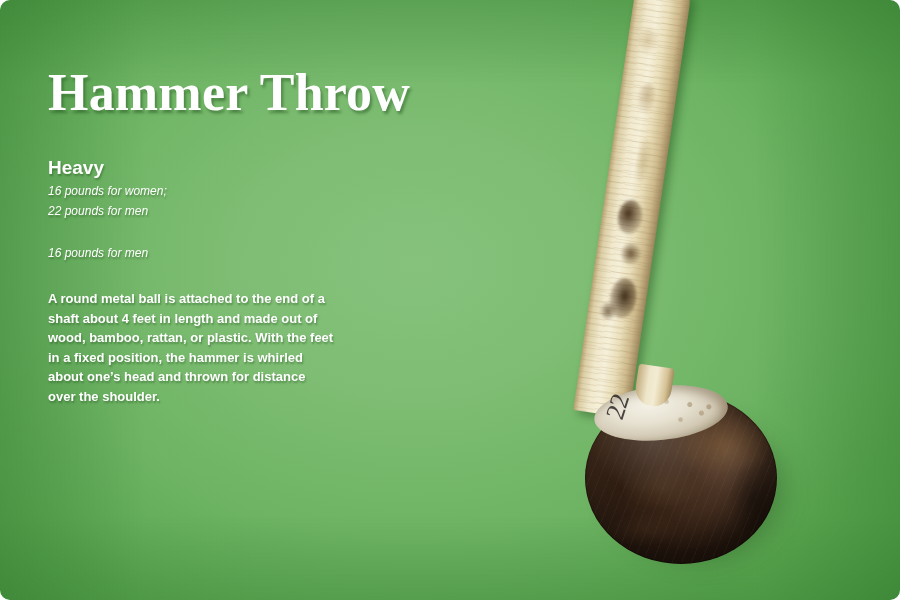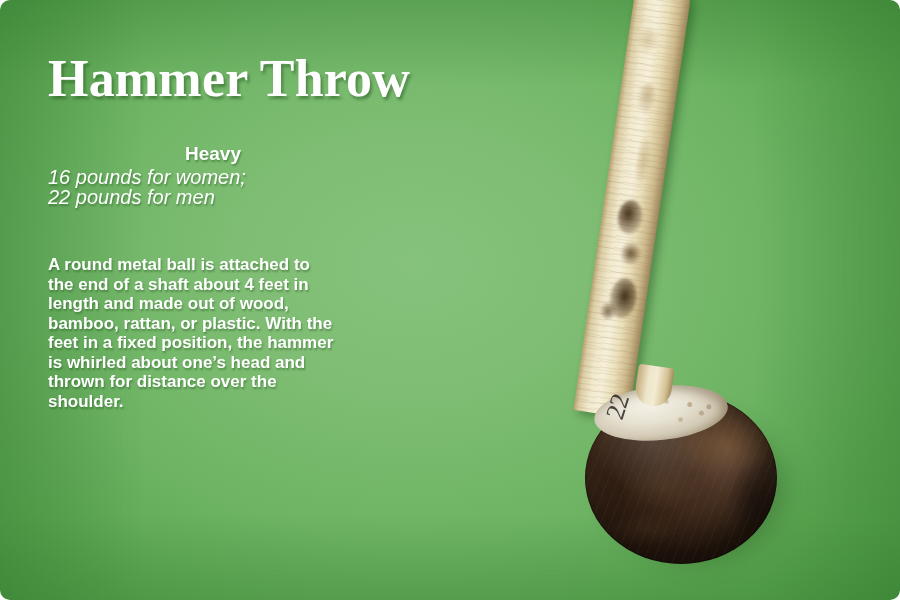--- a/index.html
+++ b/index.html
@@ -39,21 +39,21 @@
     background:
       linear-gradient(to right, rgba(40,110,40,0.30) 0%, rgba(40,110,40,0.0) 16%, rgba(40,110,40,0.0) 84%, rgba(40,110,40,0.28) 100%),
       linear-gradient(to bottom, rgba(40,110,40,0.26) 0%, rgba(40,110,40,0.0) 14%, rgba(40,110,40,0.0) 86%, rgba(40,110,40,0.22) 100%);
     border-radius: 10px;
   }
 
   
   .text-col {
     position: absolute;
     left: 48px;
-    top: 50px;
+    top: 64px;
     width: 330px;
     z-index: 5;
   }
 
   .title {
     font-family: "Liberation Serif", "DejaVu Serif", serif;
     font-weight: 700;
     font-size: 52px;
     line-height: 58px;
     color: #ffffff;
@@ -64,40 +64,39 @@
   }
 
   .sec-head {
     font-family: "Liberation Sans", sans-serif;
     font-weight: 700;
     font-size: 19px;
     line-height: 23px;
     color: #ffffff;
     margin: 0 0 2px 0;
     text-shadow: 1px 2px 2px rgba(25,70,20,0.40);
-    text-align: center;
   }
 
   .sec-line {
     font-family: "Liberation Sans", sans-serif;
     font-style: italic;
     font-weight: 400;
-    font-size: 20px;
+    font-size: 12px;
     line-height: 20px;
     color: #ffffff;
     margin: 0;
     text-shadow: 1px 2px 2px rgba(25,70,20,0.40);
   }
 
   .block-gap { height: 22px; }
 
   .body-para {
     font-family: "Liberation Sans", sans-serif;
     font-weight: 700;
-    font-size: 17px;
+    font-size: 13px;
     line-height: 19.5px;
     color: #ffffff;
     margin: 26px 0 0 0;
     width: 286px;
     text-shadow: 1px 2px 2px rgba(25,70,20,0.40);
   }
 
   
   .hammer {
     position: absolute;
@@ -293,18 +292,19 @@
 
     <div>
       <div class="sec-head">Heavy</div>
       <p class="sec-line">16 pounds for women;</p>
       <p class="sec-line">22 pounds for men</p>
     </div>
 
     <div class="block-gap"></div>
 
     <div>
+      <p class="sec-line">16 pounds for men</p>
     </div>
 
     <p class="body-para">A round metal ball is attached to the end of a shaft about 4 feet in length and made out of wood, bamboo, rattan, or plastic. With the feet in a fixed position, the hammer is whirled about one’s head and thrown for distance over the shoulder.</p>
   </div>
 
 </div>
 
 </body></html>

